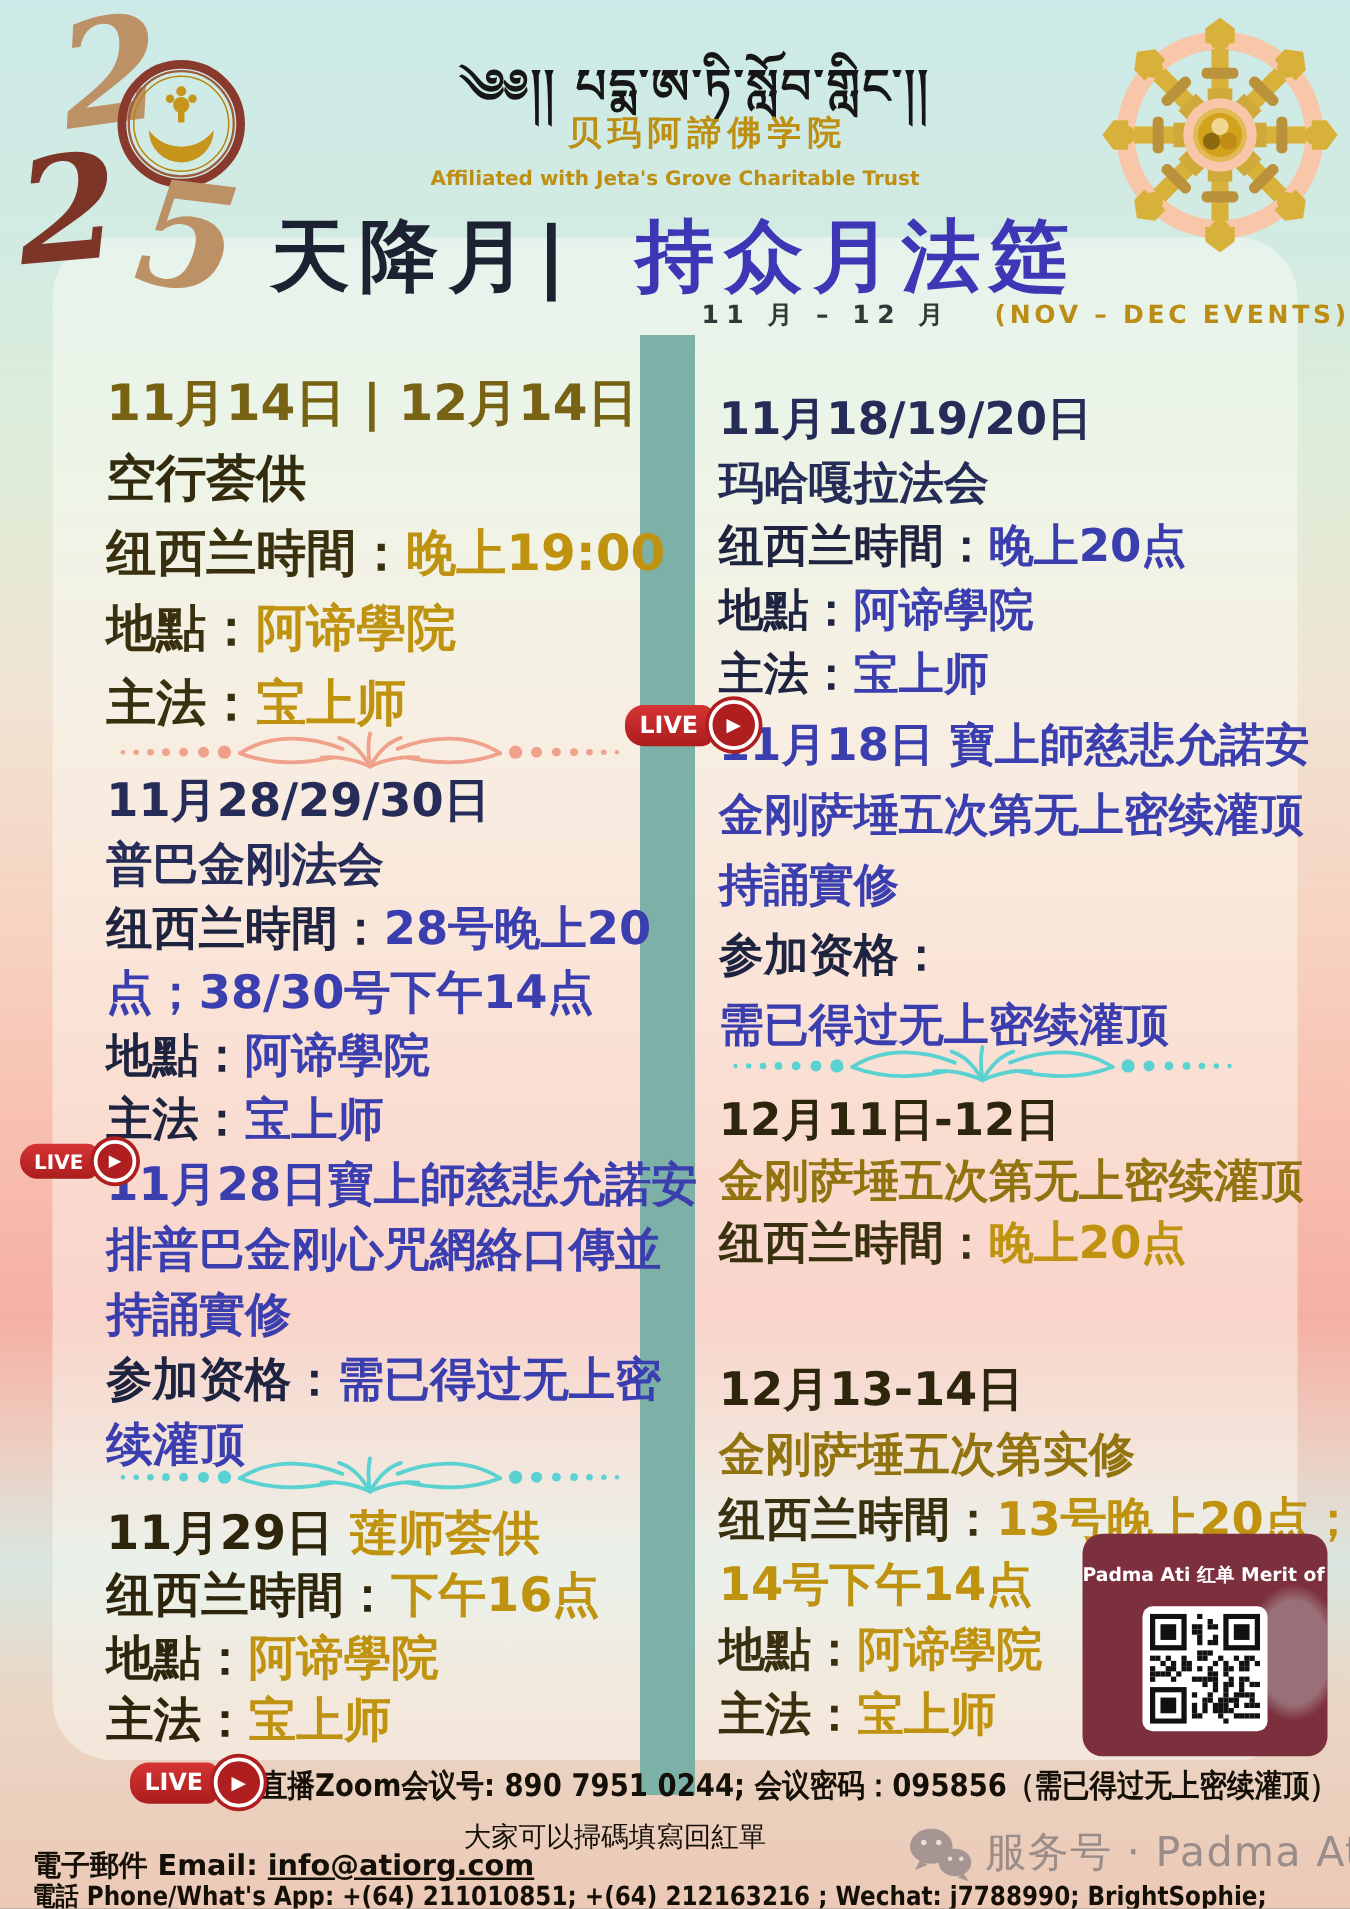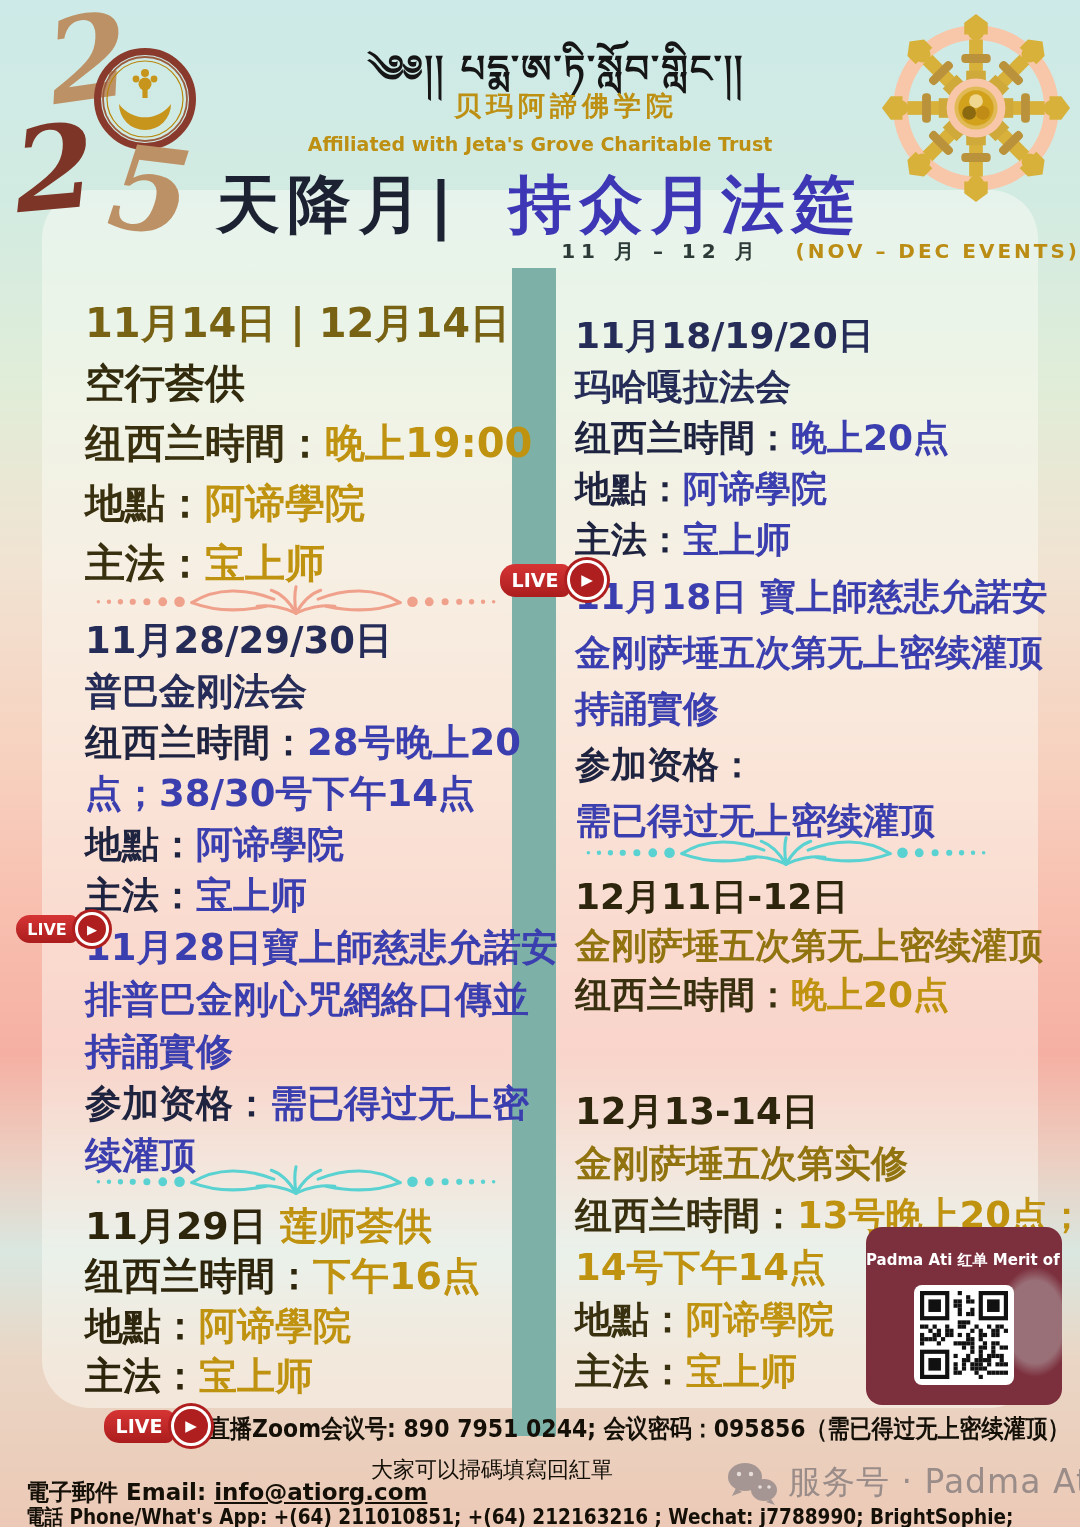--- a/index.html
+++ b/index.html
@@ -14,21 +14,21 @@
   .card{position:absolute;left:42px;top:190px;width:996px;height:1218px;
     border-radius:48px;background:rgba(253,253,247,0.47);}
   .vbar{position:absolute;left:512px;top:268px;width:44px;height:1168px;background:#7db1a8;}
 
   
   .tibetan{position:absolute;top:26px;left:16px;width:100%;text-align:center;
     font-size:38px;font-weight:bold;color:#161616;letter-spacing:2px;}
   .school{position:absolute;top:88px;left:0;width:100%;text-align:center;
     font-size:27px;font-weight:bold;color:#bd9013;letter-spacing:5px;padding-left:26px;}
   .affil{position:absolute;top:133px;left:0;width:100%;text-align:center;
-    font-size:19px;font-weight:bold;color:#bd9013;}
+    font-size:16px;font-weight:bold;color:#bd9013;}
   .title{position:absolute;top:162px;left:0;width:100%;text-align:center;
     font-size:63px;font-weight:bold;letter-spacing:8px;white-space:nowrap;}
   .title .t-dark{color:#1d2233;}
   .title .t-blue{color:#3d37b6;margin-left:18px;}
   .subtitle{position:absolute;top:238px;left:0;width:100%;text-align:right;
     font-size:20px;font-weight:bold;white-space:nowrap;}
   .subtitle .s-cn{color:#2c3a38;letter-spacing:6px;}
   .subtitle .s-en{color:#bb8d15;letter-spacing:3px;margin-left:28px;}
 
   

